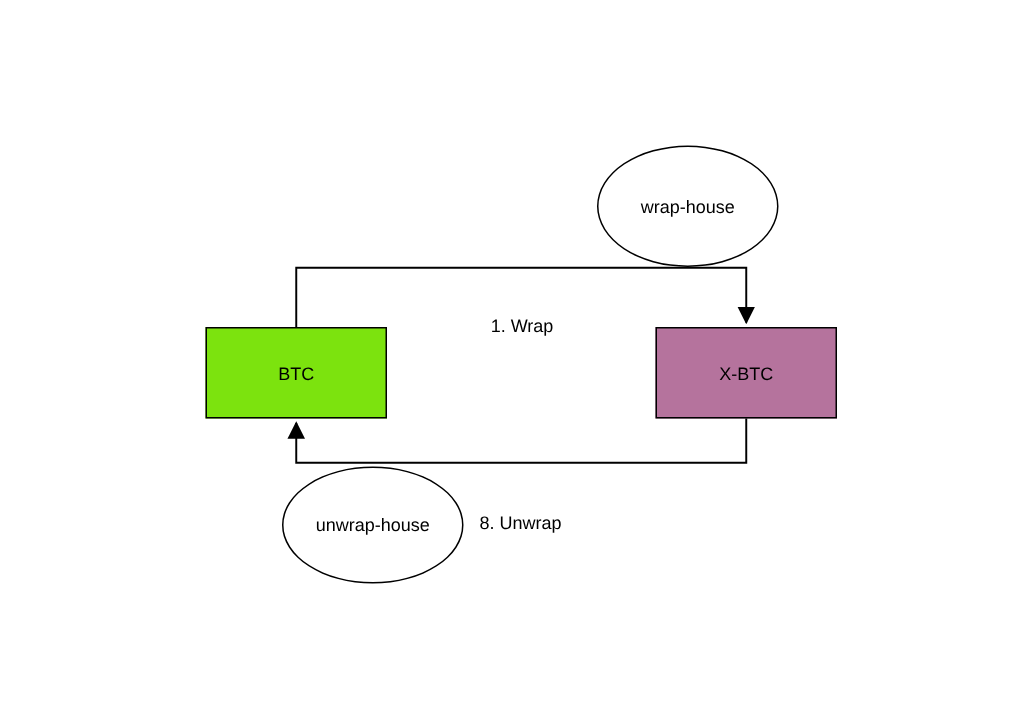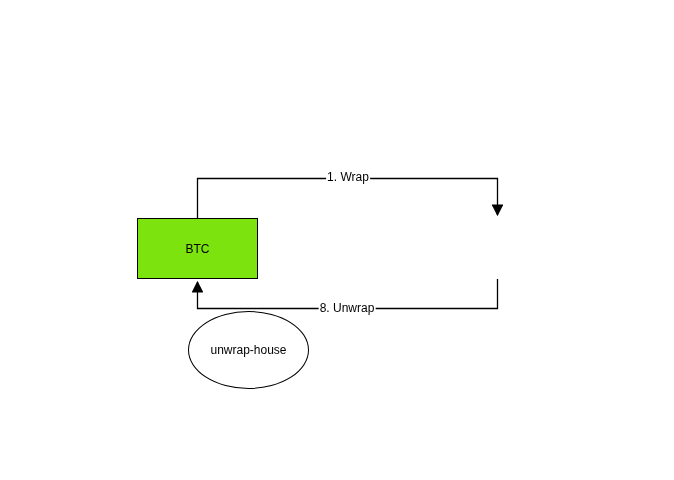--- a/index.html
+++ b/index.html
@@ -38,38 +38,45 @@
     pointer-events: none;
   }
   .edge-label {
     position: absolute;
     transform: translate(-50%, -50%);
     background: #ffffff;
     padding: 0 1px;
     font-size: 12px;
     line-height: 1.1;
     white-space: nowrap;
+    margin-top: 40px;
   }
   .edge-label-wrap   { left: 348px; top: 178px; }
   .edge-label-unwrap { left: 347px; top: 309px; }
 </style>
 </head>
 <body>
 
 <div class="canvas">
 
+  <div class="node node-ellipse node-ellipse-wrap" style="background-color: rgb(255, 255, 255);">
+    <span>wrap-house</span>
+  </div>
 
   <div class="node node-ellipse node-ellipse-unwrap" style="background-color: rgb(255, 255, 255);">
     <span>unwrap-house</span>
   </div>
 
   <div class="node node-rect-btc" style="background-color: rgb(124, 227, 14);">
     <span>BTC</span>
   </div>
 
+  <div class="node node-rect-xbtc" style="background-color: rgb(181, 115, 157);">
+    <span>X-BTC</span>
+  </div>
 
   <svg class="connectors" viewBox="0 0 674 480" xmlns="http://www.w3.org/2000/svg">
     <defs>
       <marker id="arrowhead" viewBox="0 0 10 10" refX="9" refY="5" markerWidth="9" markerHeight="9" orient="auto-start-reverse">
         <path d="M 0 0 L 10 5 L 0 10 z" fill="#000000"></path>
       </marker>
     </defs>
 
     <path d="M 197.5 218 L 197.5 178.5 L 497.5 178.5 L 497.5 215" fill="none" stroke="#000000" stroke-width="1.3" marker-end="url(#arrowhead)"></path>
 

